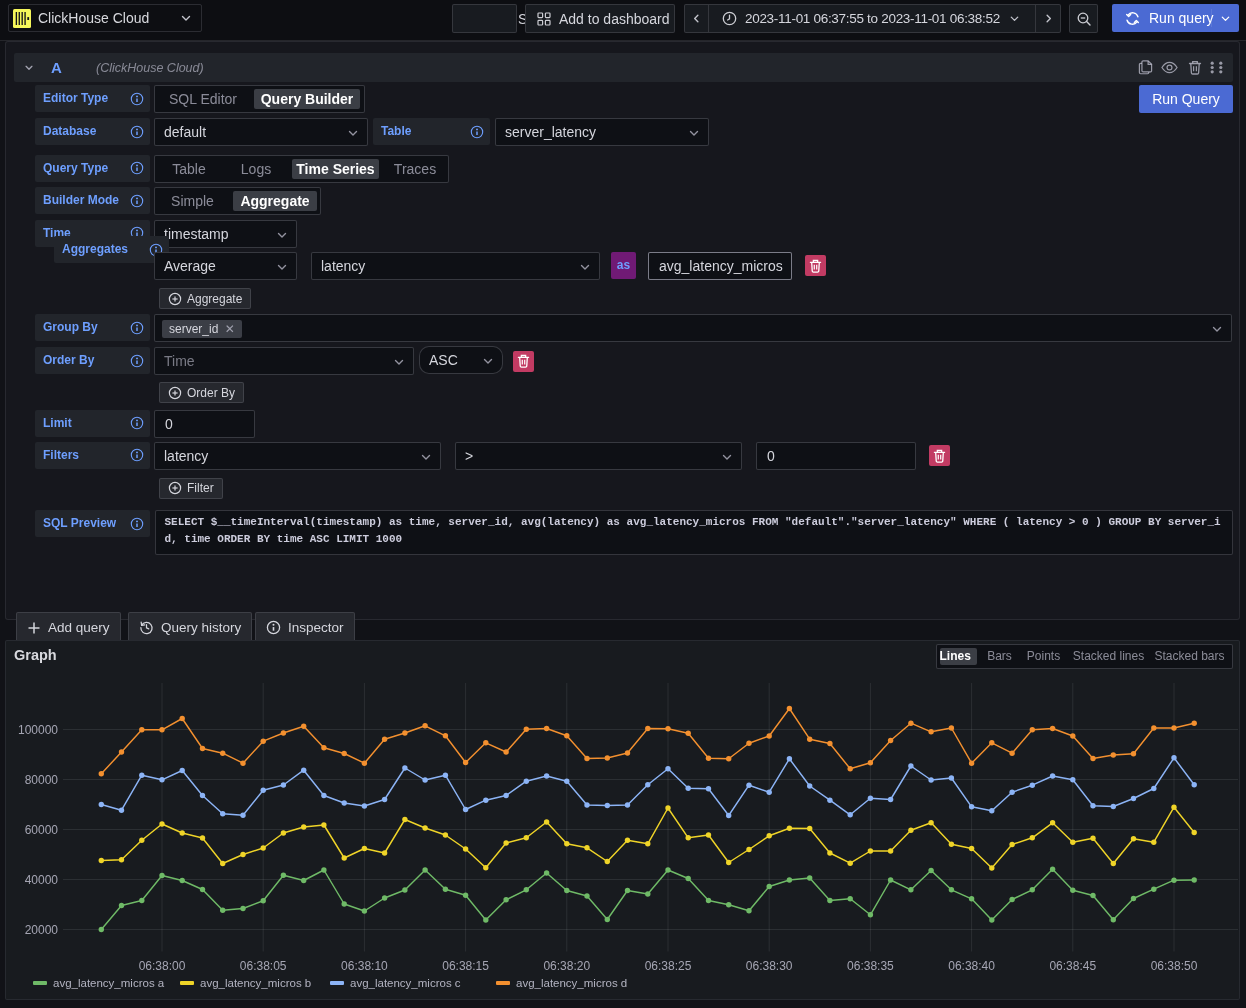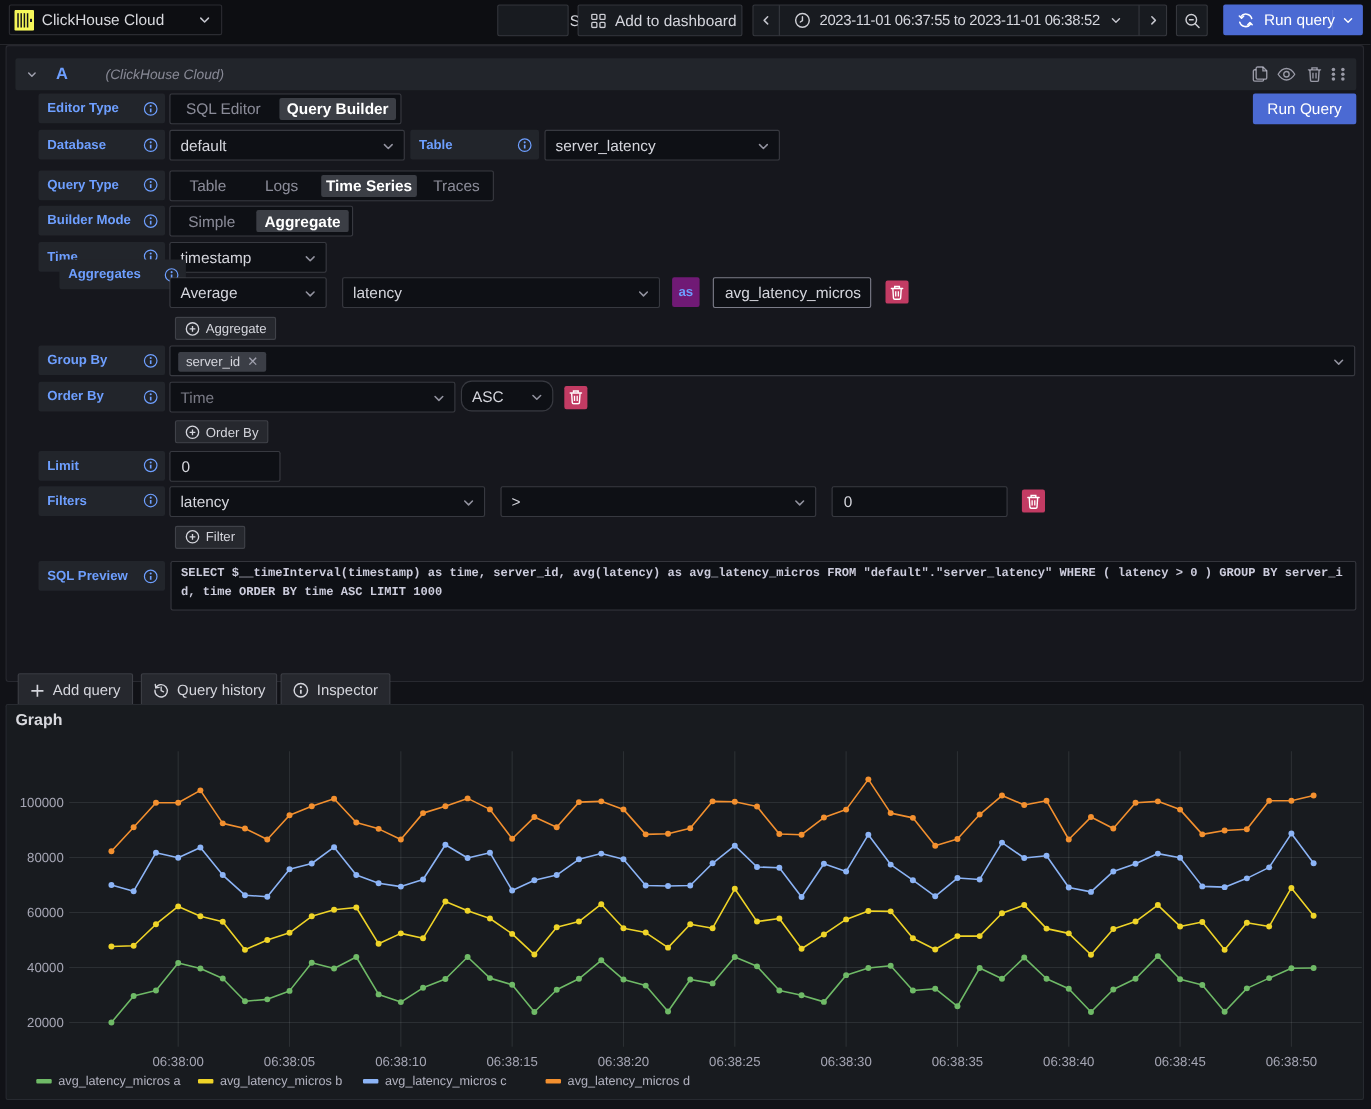--- a/index.html
+++ b/index.html
@@ -305,20 +305,27 @@
         </svg>Query history</div>
 <div class="fbtn" style="left:249px;"><svg width="15" height="15" viewBox="0 0 14 14">
           <circle cx="7" cy="7" r="5.7" stroke="#d5d6dd" stroke-width="1.2" fill="none"></circle>
           <circle cx="7" cy="4.4" r="0.95" fill="#d5d6dd"></circle>
           <line x1="7" y1="6.6" x2="7" y2="10" stroke="#d5d6dd" stroke-width="1.5"></line>
         </svg>Inspector</div>
 </div>
 
 <div id="gpanel">
   <div style="position:absolute; left:8px; top:6px; font-size:14.5px; font-weight:600; color:#d8d9de;">Graph</div>
+  <div class="radio" style="left:929.5px; top:2.5px; width:297px; height:25px; background:#0e1015;">
+    <div class="gract" style="width:37px;">Lines</div>
+    <div class="gr" style="width:40px;">Bars</div>
+    <div class="gr" style="width:48px;">Points</div>
+    <div class="gr" style="width:82px;">Stacked lines</div>
+    <div class="gr" style="width:80px;">Stacked bars</div>
+  </div>
   <svg style="position:absolute; left:0; top:0;" width="1233" height="358" viewBox="0 0 1233 358">
     <line x1="156.0" y1="42" x2="156.0" y2="310.5" stroke="rgba(240,250,255,0.09)" stroke-width="1"></line>
         <line x1="257.2" y1="42" x2="257.2" y2="310.5" stroke="rgba(240,250,255,0.09)" stroke-width="1"></line>
         <line x1="358.4" y1="42" x2="358.4" y2="310.5" stroke="rgba(240,250,255,0.09)" stroke-width="1"></line>
         <line x1="459.6" y1="42" x2="459.6" y2="310.5" stroke="rgba(240,250,255,0.09)" stroke-width="1"></line>
         <line x1="560.8" y1="42" x2="560.8" y2="310.5" stroke="rgba(240,250,255,0.09)" stroke-width="1"></line>
         <line x1="662.0" y1="42" x2="662.0" y2="310.5" stroke="rgba(240,250,255,0.09)" stroke-width="1"></line>
         <line x1="763.2" y1="42" x2="763.2" y2="310.5" stroke="rgba(240,250,255,0.09)" stroke-width="1"></line>
         <line x1="864.4" y1="42" x2="864.4" y2="310.5" stroke="rgba(240,250,255,0.09)" stroke-width="1"></line>
         <line x1="965.6" y1="42" x2="965.6" y2="310.5" stroke="rgba(240,250,255,0.09)" stroke-width="1"></line>

